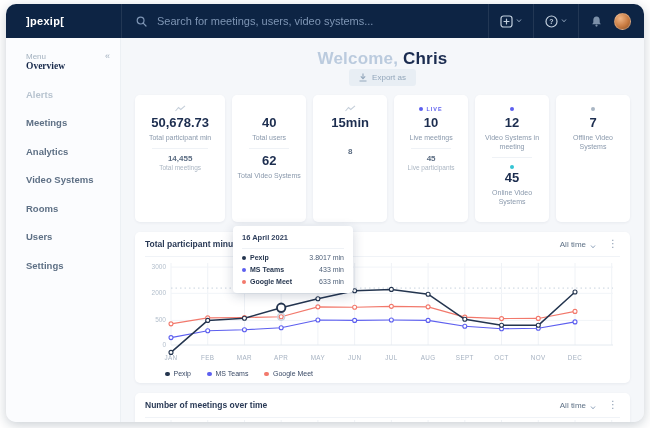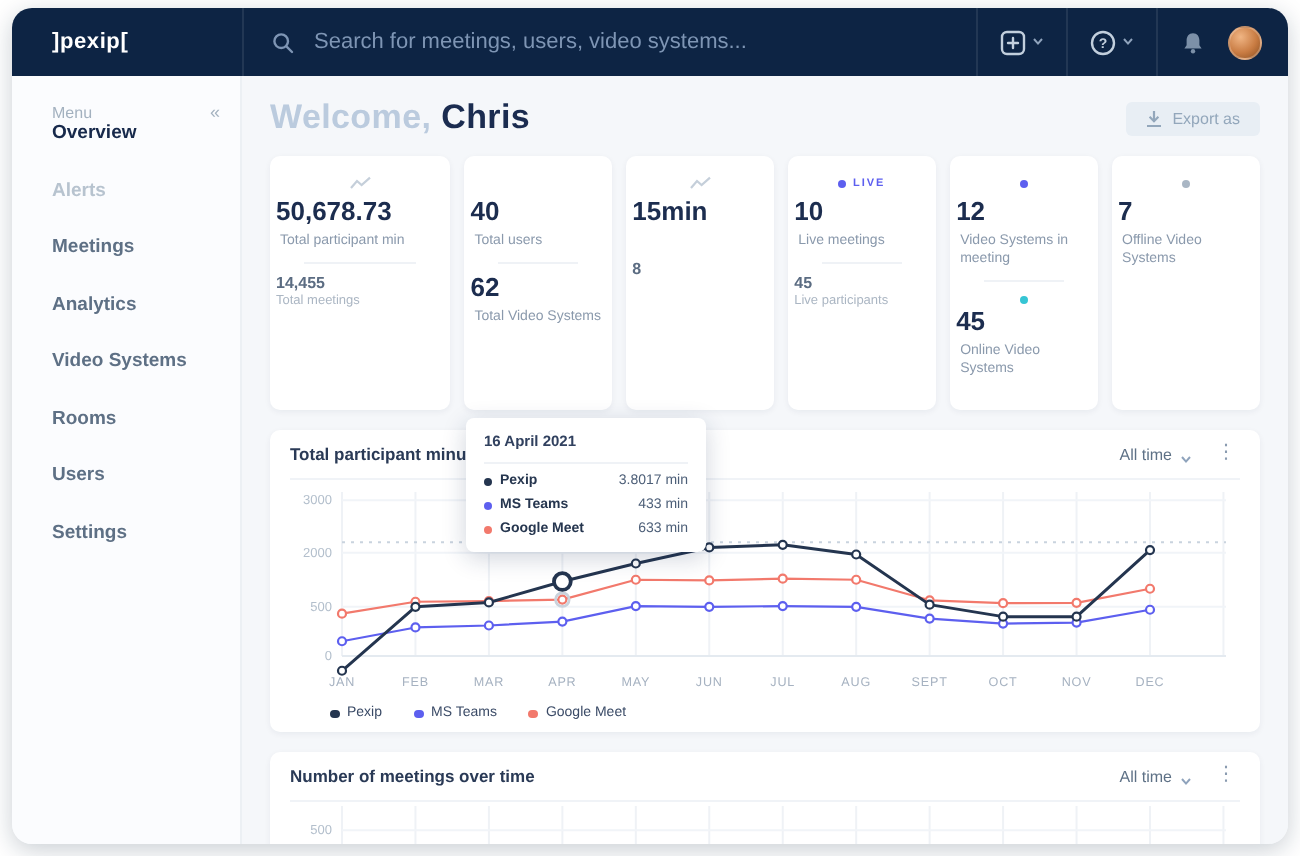--- a/index.html
+++ b/index.html
@@ -19,34 +19,34 @@
   .tb-btn{display:flex;align-items:center;gap:3px;background:none;border:none;padding:0 2px;cursor:pointer;}
   .avatar{width:17px;height:17px;border-radius:50%;
     background:radial-gradient(circle at 35% 30%,#F0B584 0%,#C97C43 55%,#8A4E20 100%);
     border:1px solid rgba(255,255,255,.25);}
   
   .body-row{display:flex;height:384px;}
   .sidebar{width:115px;background:#FBFCFE;border-right:1px solid #ECF0F4;padding:13px 10px 0 20px;flex:none;}
   .menu-row{display:flex;justify-content:space-between;align-items:center;color:#A3B1BF;font-size:8px;}
   .collapse{color:#A3B1BF;font-size:9px;cursor:pointer;}
   .side-item{font-size:9.5px;color:#5E7085;margin-bottom:17.5px;cursor:pointer;white-space:nowrap;font-weight:bold;}
-  .side-item.active{color:#17294B;font-weight:bold;}
+  .side-item.active{color:#17294B;font-weight:bold;font-family:Liberation Serif, serif;}
   .side-item.muted{color:#B7C3CF;}
   .main{flex:1;padding:9px 14px 0;background:#F5F7FA;min-width:0;}
   
-  .welcome-row{display:flex;justify-content:space-between;align-items:center;margin:2px 0 9px;}
+  .welcome-row{display:flex;justify-content:space-between;align-items:center;margin:2px 0 9px;flex-direction:column;}
   .welcome-row h1{margin:0;font-size:17px;letter-spacing:.2px;}
   .wl{color:#BBCBDE;font-weight:bold;}
   .nm{color:#1B2C50;font-weight:bold;}
   .export-btn{display:flex;align-items:center;gap:5px;background:#E8EEF4;border:none;border-radius:3px;
     color:#93A7BB;font-size:8px;padding:4px 10px;cursor:pointer;font-family:inherit;justify-content:center;}
   
   .cards{display:grid;grid-template-columns:1.22fr 1fr 1fr 1fr 1fr 1fr;gap:7px;margin-bottom:10px;}
   .card{background:#fff;border-radius:5px;box-shadow:0 1px 3px rgba(20,40,70,.06);padding:8px 3px 16px;
-    min-height:84px;}
+    text-align:center;min-height:84px;}
   .badge-row{height:11px;display:flex;align-items:center;justify-content:center;gap:3px;margin-bottom:2px;}
   .dot{width:4px;height:4px;border-radius:50%;display:inline-block;}
   .live-lab{font-size:5.5px;letter-spacing:1px;color:#5D5FEF;font-weight:bold;}
   .big-val{font-size:13px;font-weight:bold;color:#1C2D4F;line-height:1.15;}
   .card-lab{font-size:7px;color:#8A99AC;line-height:1.3;margin-top:2px;padding:0 2px;}
   .card-hr{border:none;border-top:1px solid #EFF2F6;margin:6px 14px 5px;}
   .sm-val{font-size:8px;color:#5B6C82;font-weight:bold;}
   .sm-lab{font-size:6.5px;color:#ABB6C3;margin-top:1px;}
   .sec-dot-row{height:7px;display:flex;align-items:center;justify-content:center;margin-bottom:1px;}
   

